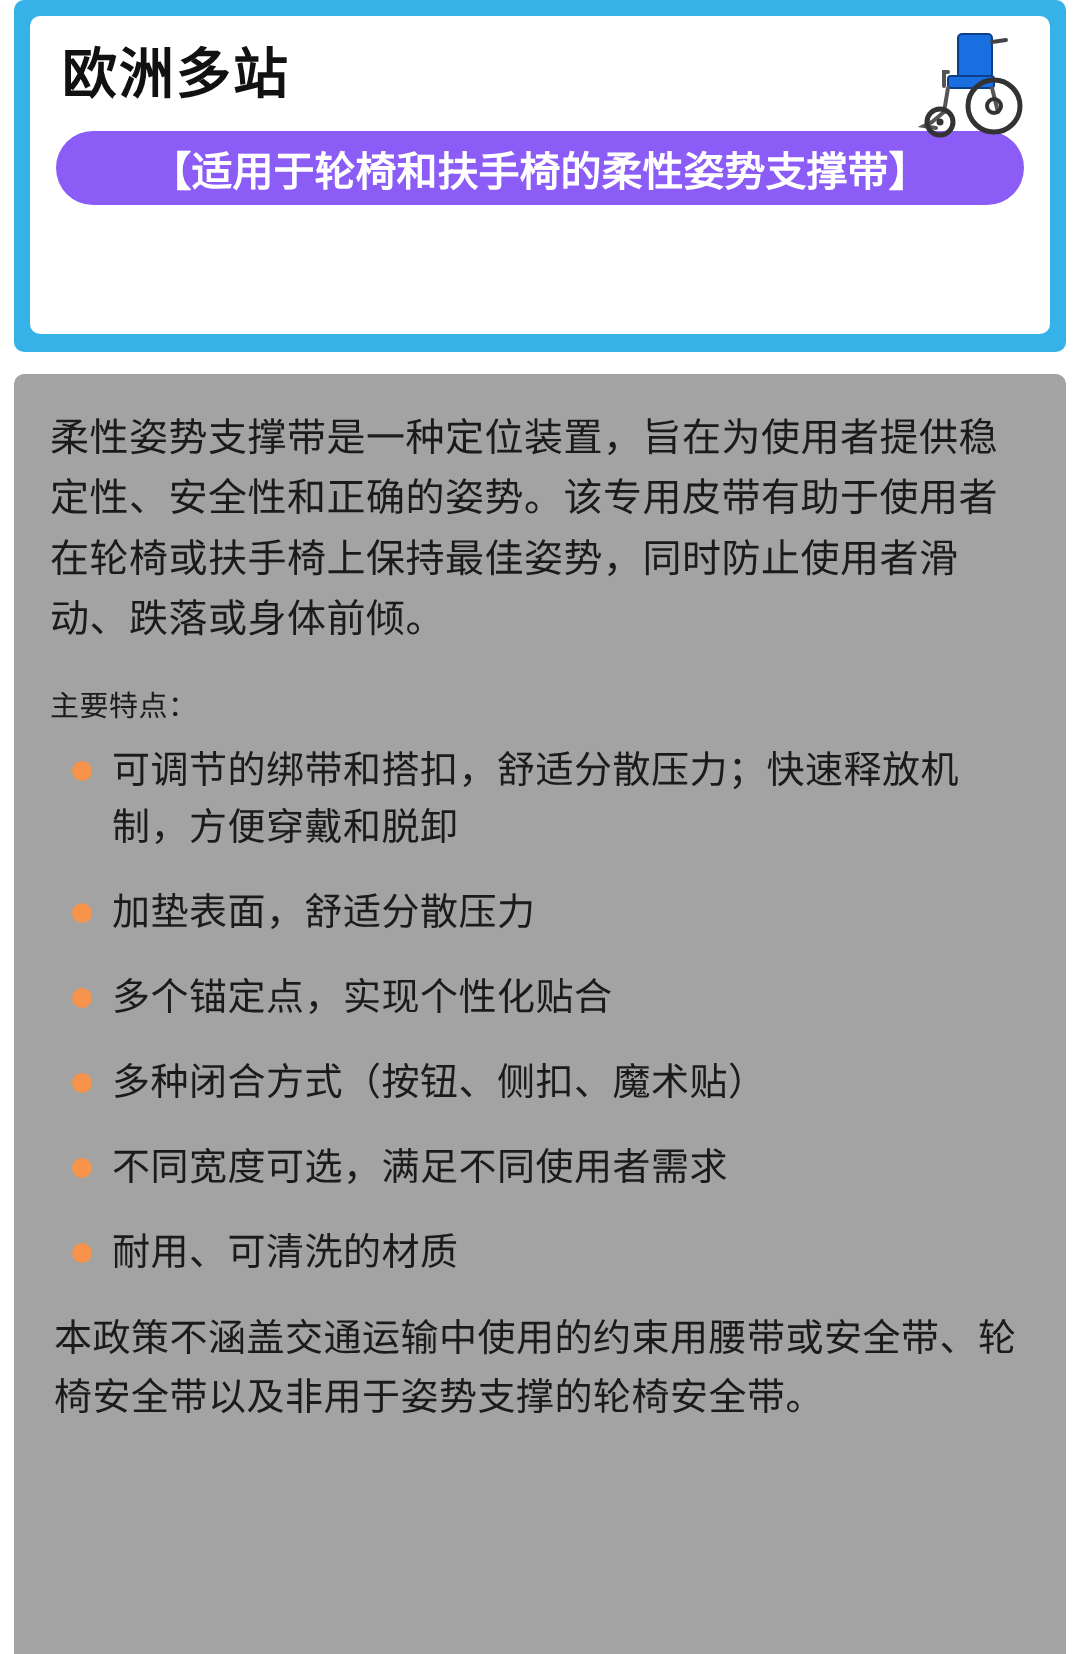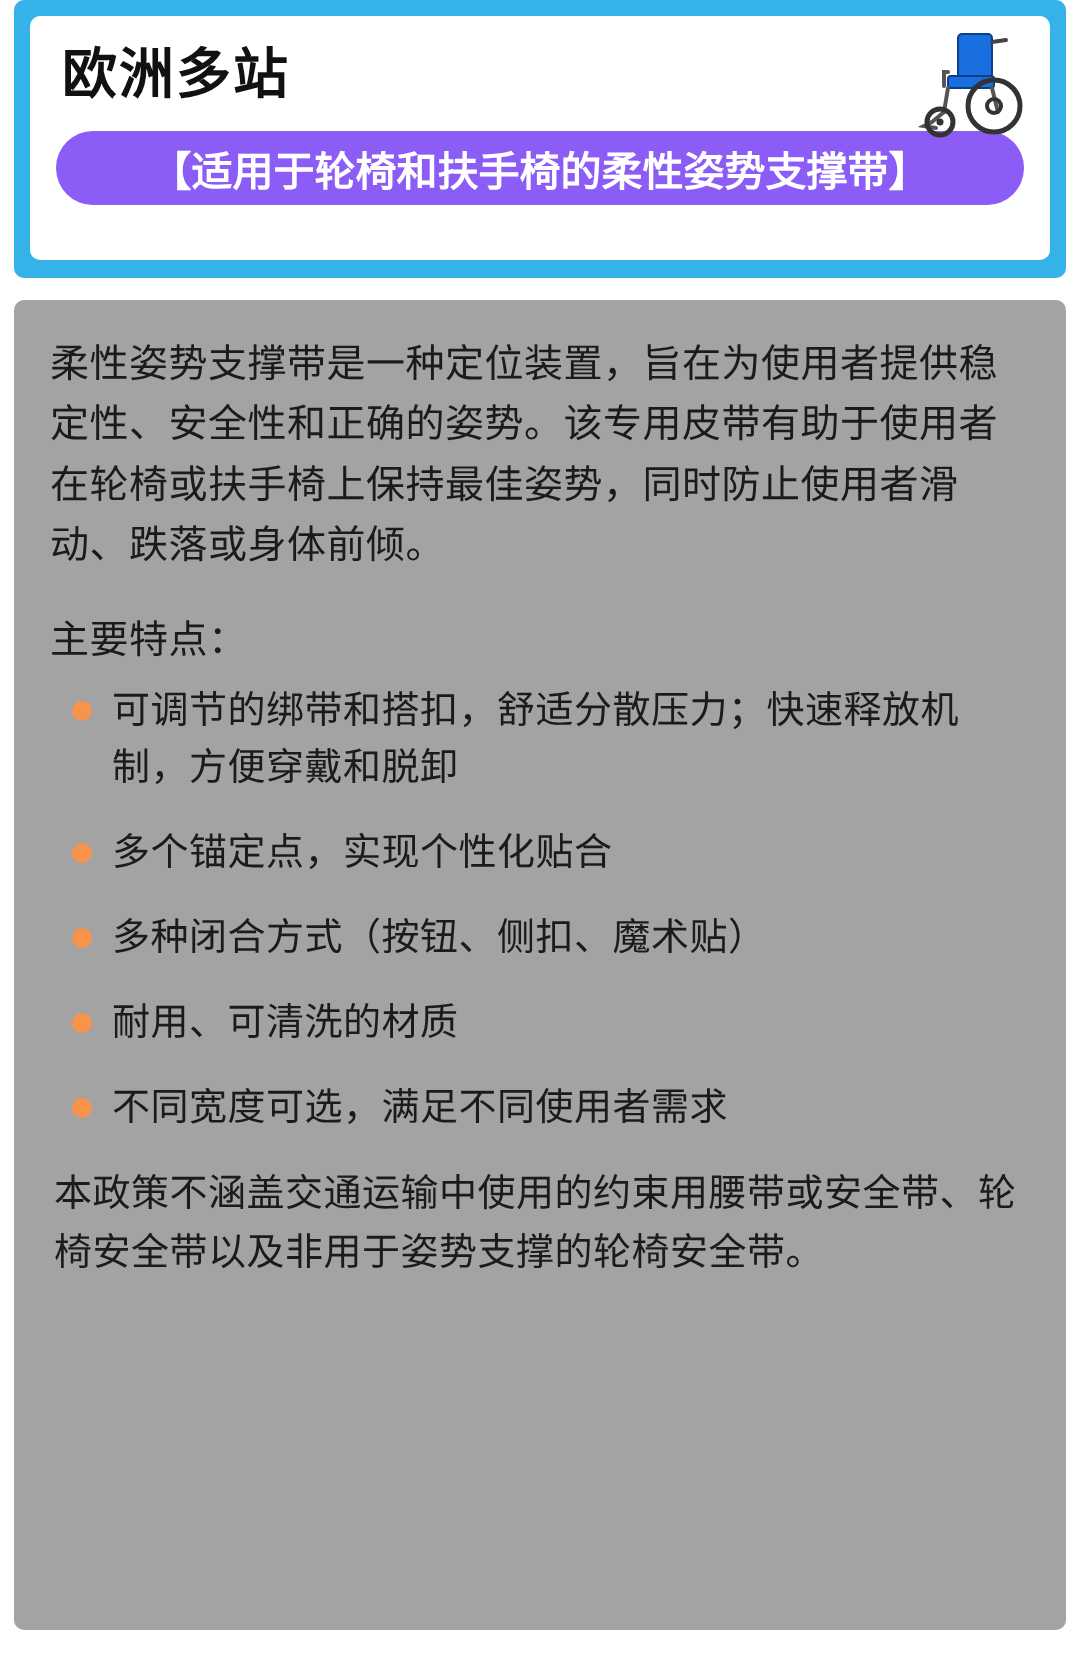--- a/index.html
+++ b/index.html
@@ -21,21 +21,21 @@
     box-sizing: border-box;
   }
   
   .banner {
     position: relative;
     margin: 0 14px;
     background: #35b2e8;
     border-radius: 10px;
     padding: 16px 16px 18px 16px;
     box-sizing: border-box;
-    height: 278px;
+    height: 352px;
     overflow: hidden;
   }
   .banner-inner {
     background: #ffffff;
     border-radius: 10px;
     height: 100%;
     box-sizing: border-box;
     padding: 22px 26px;
     position: relative;
   }
@@ -82,21 +82,21 @@
     height: 1330px;
   }
   .para {
     font-size: 39px;
     line-height: 1.55;
     color: #1b1b1b;
     margin: 0 0 32px 0;
     letter-spacing: 0.5px;
   }
   .section-label {
-    font-size: 39px;
+    font-size: 29px;
     color: #1b1b1b;
     margin: 0 0 18px 0;
     letter-spacing: 0.5px;
   }
   ul.features {
     list-style: none;
     margin: 0 0 24px 0;
     padding: 0;
   }
   ul.features li {
@@ -171,32 +171,36 @@
 
     <p class="section-label">主要特点：</p>
 
     <ul class="features">
       <li>
         <span class="dot"></span>
         <span>可调节的绑带和搭扣，舒适分散压力；快速释放机制，方便穿戴和脱卸</span>
       </li>
       <li>
         <span class="dot"></span>
+        <span>加垫表面，舒适分散压力</span>
+      </li>
+      <li>
+        <span class="dot"></span>
         <span>多个锚定点，实现个性化贴合</span>
       </li>
       <li>
         <span class="dot"></span>
         <span>多种闭合方式（按钮、侧扣、魔术贴）</span>
       </li>
       <li>
         <span class="dot"></span>
+        <span>不同宽度可选，满足不同使用者需求</span>
+      </li>
+      <li>
+        <span class="dot"></span>
         <span>耐用、可清洗的材质</span>
-      </li>
-      <li>
-        <span class="dot"></span>
-        <span>不同宽度可选，满足不同使用者需求</span>
       </li>
     </ul>
 
     <p class="footnote">本政策不涵盖交通运输中使用的约束用腰带或安全带、轮椅安全带以及非用于姿势支撑的轮椅安全带。</p>
   </div>
 
 </div>
 
 </body></html>

